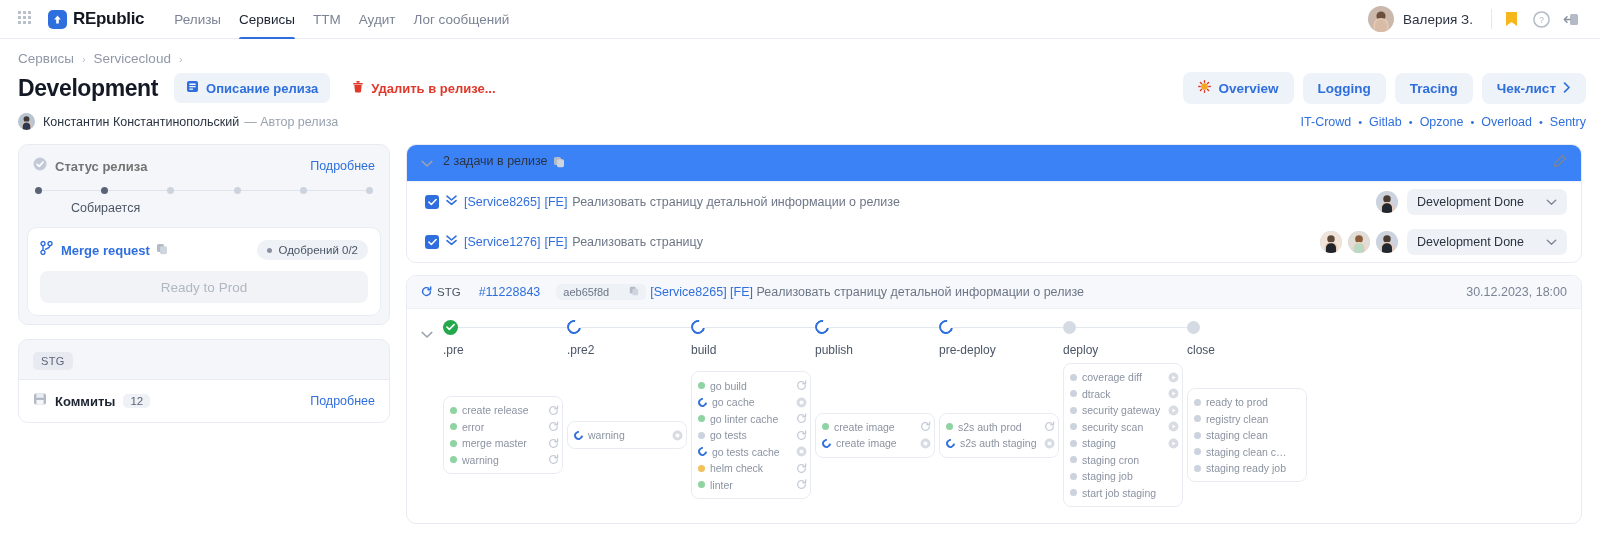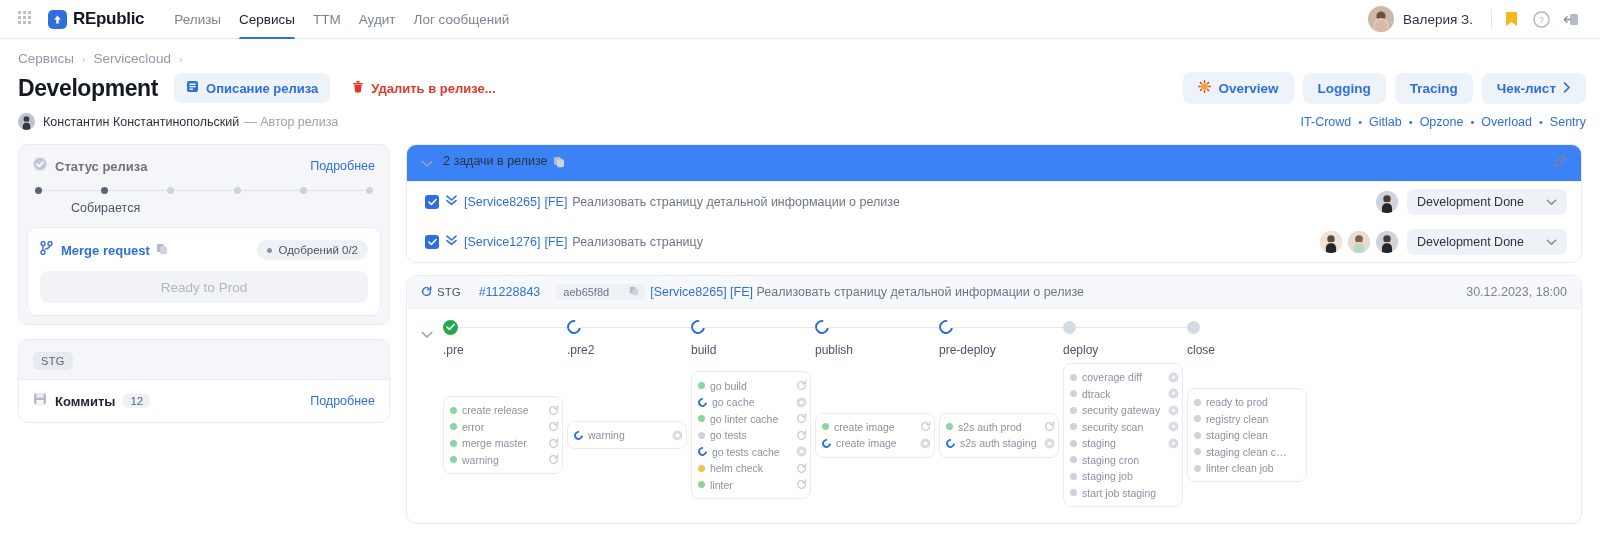--- a/index.html
+++ b/index.html
@@ -922,21 +922,21 @@
                 <span class="jname">staging clean</span>
                 <span class="jact"></span>
               </div>
               <div class="job">
                 <span class="jdot grey"></span>
                 <span class="jname">staging clean cron</span>
                 <span class="jact"></span>
               </div>
               <div class="job">
                 <span class="jdot grey"></span>
-                <span class="jname">linter clean job</span>
+                <span class="jname">staging ready job</span>
                 <span class="jact"></span>
               </div>
             </div>
           </div>
         </div>
     </div>
 
   </div>
 </div>
 

